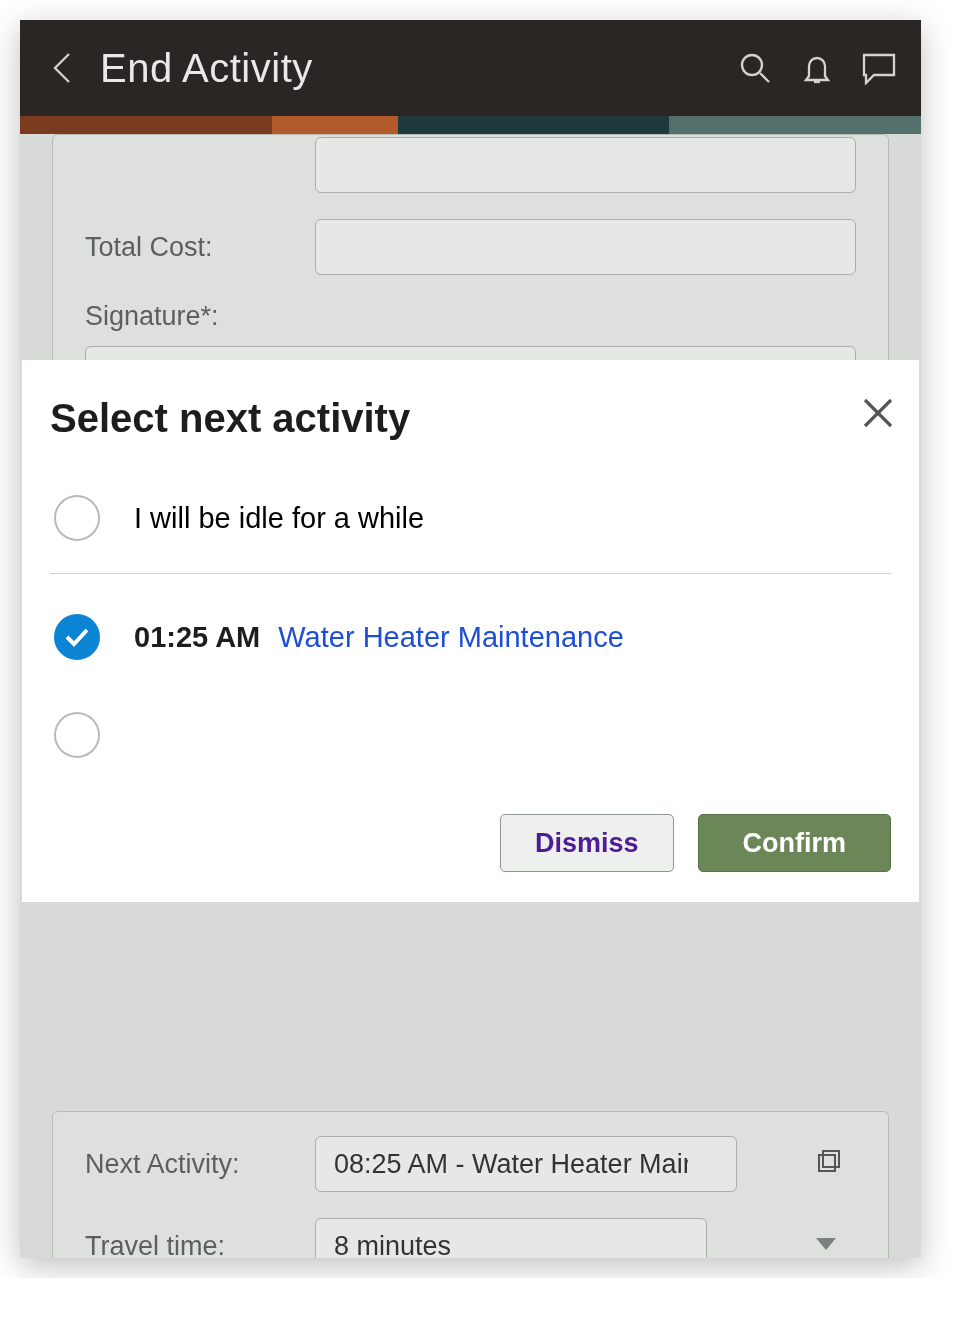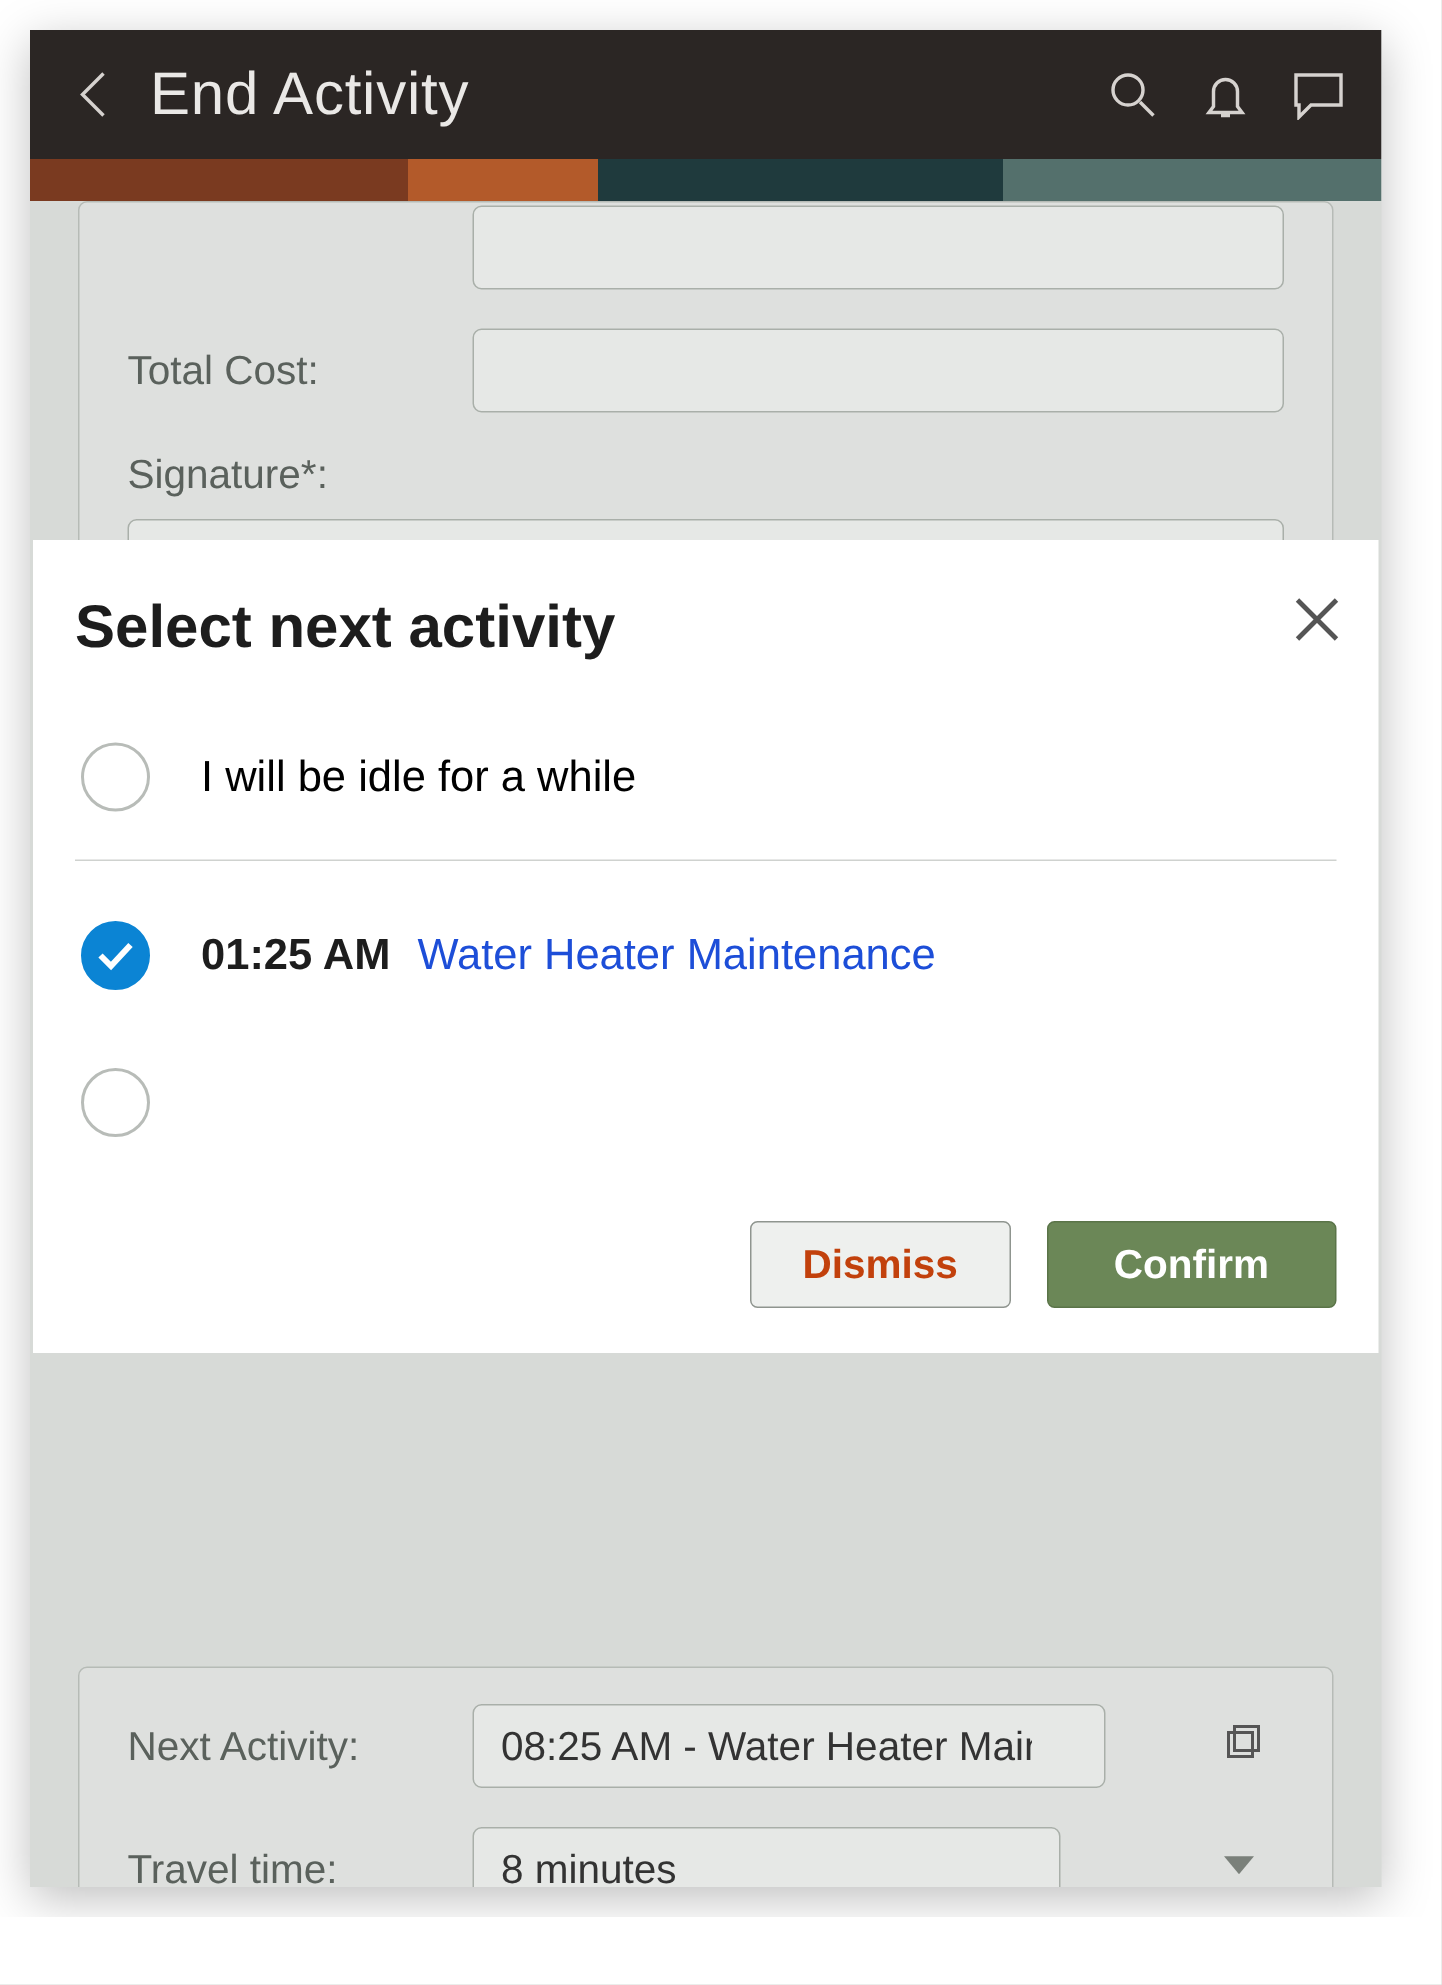--- a/index.html
+++ b/index.html
@@ -11,21 +11,21 @@
     height: 1238px;
     margin: 20px;
     position: relative;
     box-shadow: 0 8px 30px rgba(0,0,0,0.25);
     background: #d9dcd9;
     overflow: hidden;
   }
 
   
   .topbar {
-    height: 86px;
+    height: 96px;
     background: #2b2624;
     color: #eee;
     display: flex;
     align-items: center;
     padding: 0 18px;
     gap: 14px;
   }
   .topbar .title {
     font-size: 40px;
     font-weight: 400;
@@ -84,21 +84,21 @@
     padding: 24px 32px 30px 32px;
   }
   .popup-icon {
     position:absolute; right:14px; top:12px;
   }
   .btn {
     height:58px; padding:0 34px; border-radius:5px; font-size:27px;
     display:flex; align-items:center; justify-content:center; cursor:pointer;
     border:1px solid #8f958f;
   }
-  .btn.secondary { background:#eef0ee; color:#c2410c; font-weight:600;}
+  .btn.secondary { background:#eef0ee; color:#4c1d95; font-weight:600;}
   .btn.primary2  { background:#6b8757; color:#fff; font-weight:600; border-color:#5a7448; padding:0 44px;}
 
   
   .overlay {
     position:absolute; inset:0;
     background:rgba(0,0,0,0);
   }
   .modal {
     position:absolute;
     top:340px; left:2px; right:2px;

